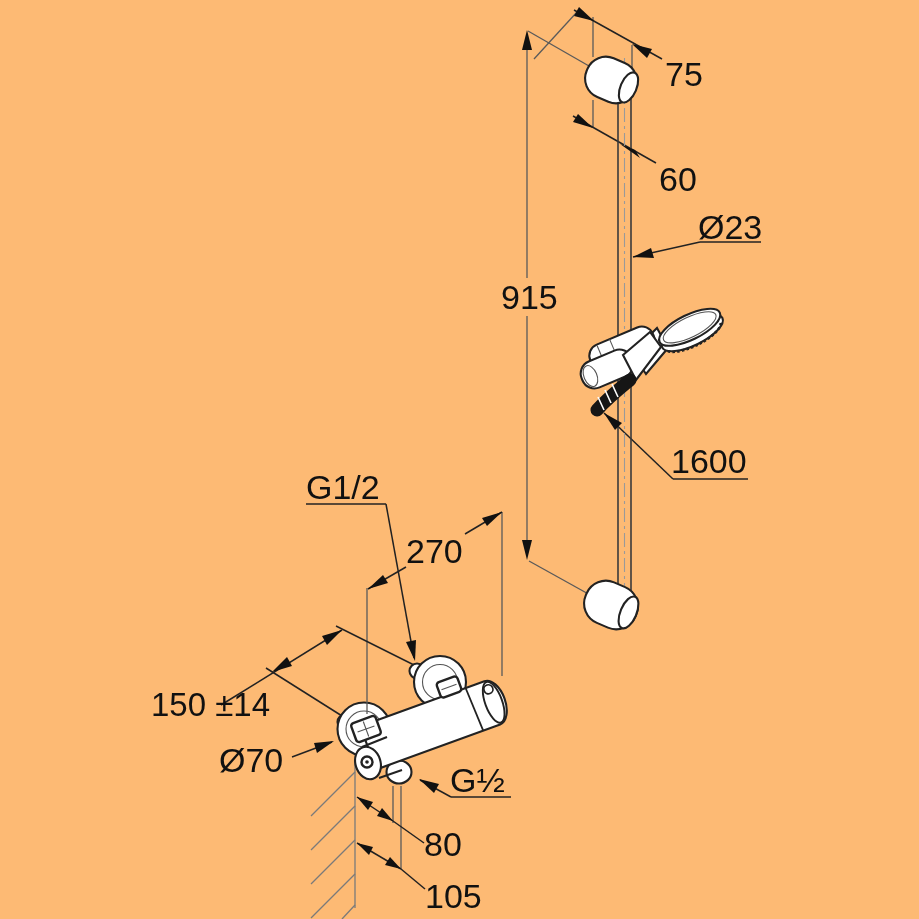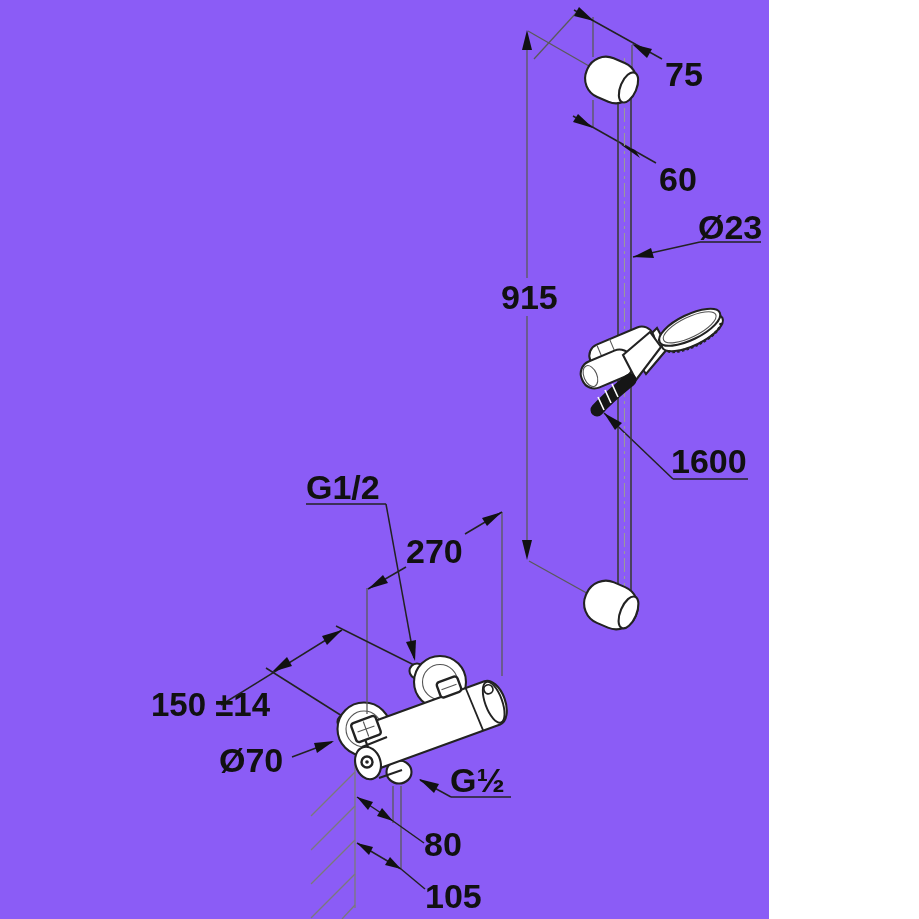--- a/index.html
+++ b/index.html
@@ -1,16 +1,16 @@
 <!DOCTYPE html>
 <html><head>
 <meta charset="utf-8">
 <style>
   html,body{margin:0;padding:0;background:#ffffff;}
-  .stage{width:769px;height:919px;background:#8b5cf6;position:relative;overflow:hidden;font-weight:bold;}
+  .stage{width:919px;height:919px;background:#fdba74;position:relative;overflow:hidden;}
   svg{display:block;}
   .dim-text{font-family:"Liberation Sans","DejaVu Sans",sans-serif;font-size:34px;fill:#111111;}
   .dim-text-sm{font-family:"Liberation Sans","DejaVu Sans",sans-serif;font-size:33px;fill:#111111;}
   .thin{stroke:#5a5a5a;stroke-width:1.3;fill:none;}
   .aux{stroke:#7a7a7a;stroke-width:1.3;fill:none;}
   .dim{stroke:#222222;stroke-width:1.5;fill:none;}
   .part{stroke:#222222;stroke-width:2.1;fill:#ffffff;}
   .part-thin{stroke:#555555;stroke-width:1.1;fill:none;}
   .arrow{fill:#111111;stroke:none;}
 </style>

